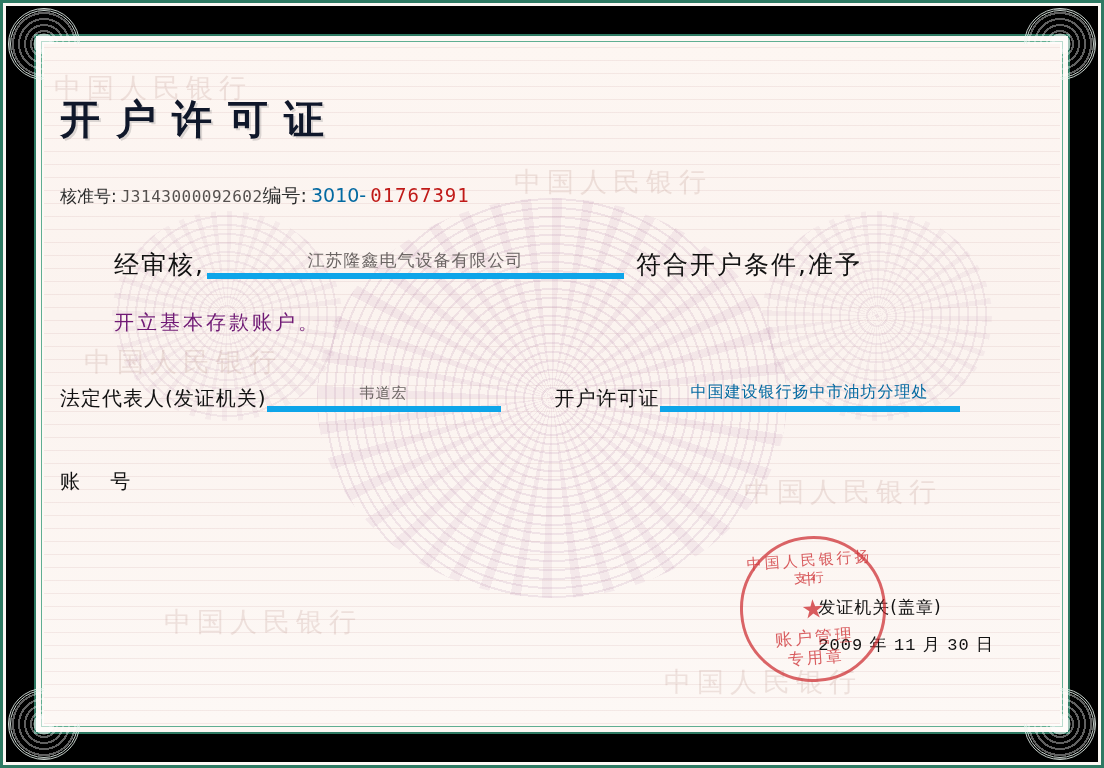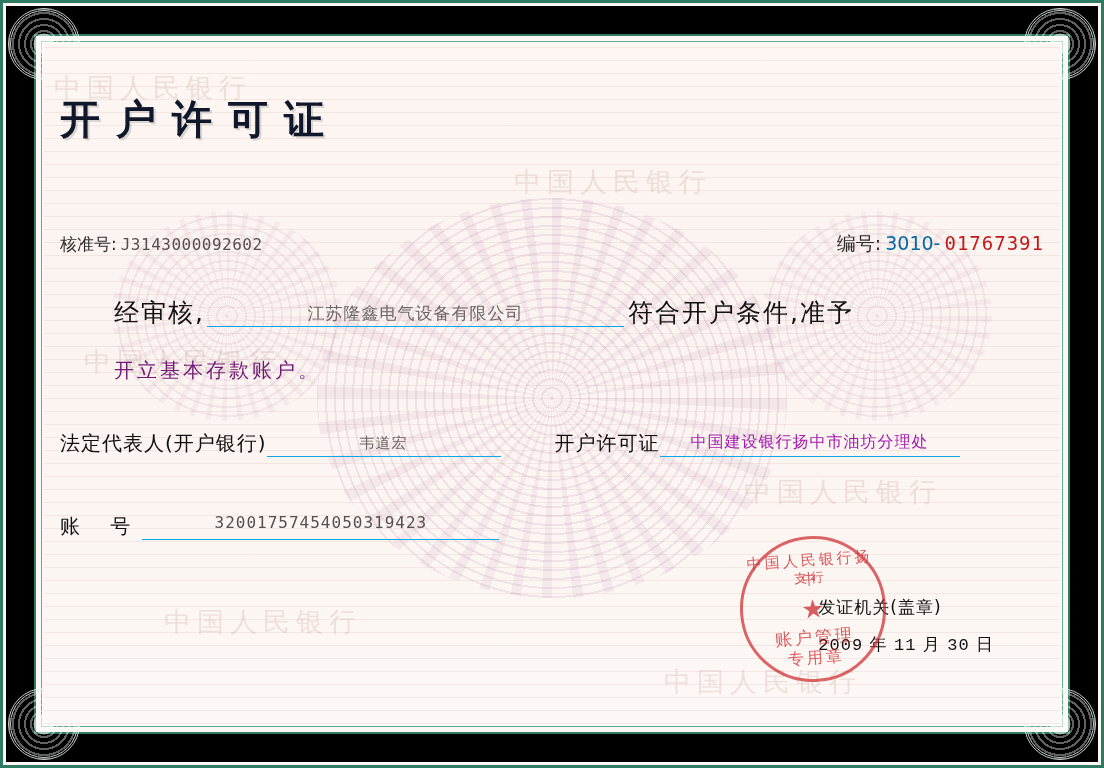--- a/index.html
+++ b/index.html
@@ -124,21 +124,21 @@
     font-size: 40px;
     font-weight: bold;
     letter-spacing: 16px;
     color: #0f172a;
     margin-top: 36px;
     text-shadow: 2px 2px 0 rgba(120,120,120,0.25);
     font-family: "DejaVu Sans", sans-serif;
   }
   .row-ids {
     display: flex;
-    justify-content: space-between;
+    justify-content: flex-start;
     align-items: baseline;
     margin-top: 36px;
     font-size: 17px;
     color: #2b2b2b;
   }
   .approval {
     display: flex;
     align-items: baseline;
     gap: 4px;
   }
@@ -146,69 +146,68 @@
     color: #55504e;
     font-family: "DejaVu Sans Mono", monospace;
     font-size: 16px;
     letter-spacing: 0.5px;
   }
   .serial {
     display: flex;
     align-items: baseline;
     gap: 4px;
     font-size: 19px;
-    margin-top: 48px;
   }
   .serial .prefix { color: #0369a1; }
   .serial .num {
     color: #c01a18;
     font-family: "DejaVu Sans Mono", monospace;
     letter-spacing: 1px;
   }
 
   .para {
     margin-top: 42px;
     font-size: 25px;
     color: #111;
     line-height: 1.1;
     display: flex;
     align-items: flex-end;
     gap: 2px;
   }
   .para .lead { margin-left: 54px; letter-spacing: 2px; }
   .fill {
     flex: 0 0 auto;
-    border-bottom: 1px solid #0ea5e9;
+    border-bottom: 6px solid #0ea5e9;
     text-align: center;
     font-size: 17px;
     color: #6b6563;
     padding: 0 6px 3px 6px;
     letter-spacing: 1px;
   }
   .fill.company { width: 405px; }
-  .para .tail { letter-spacing: 2px; margin-left: 2px; }
+  .para .tail { letter-spacing: 2px; margin-left: 10px; }
 
   .para2 {
     margin-top: 30px;
     margin-left: 54px;
     font-size: 20px;
     letter-spacing: 3px;
     color: #701a75;
   }
 
   .row-line {
     display: flex;
     align-items: flex-end;
     margin-top: 46px;
     font-size: 20px;
     color: #111;
   }
   .row-line .lbl { letter-spacing: 1px; white-space: nowrap; }
   .fill.rep { width: 222px; font-size: 15px; }
-  .fill.bank { width: 288px; font-size: 16px; color: #a21caf; }
+  .fill.bank { width: 288px; font-size: 16px; color: #0369a1; }
   .row-line .gap { width: 54px; }
 
   .row-acct {
     display: flex;
     margin-top: 56px;
     font-size: 20px;
     color: #111;
   }
   .row-acct .lbl { letter-spacing: 12px; white-space: nowrap; }
   .fill.acct { width: 345px; font-size: 16px; color: #55504e; font-family: "DejaVu Sans Mono", monospace; }
@@ -331,30 +330,29 @@
 
     <div class="para">
       <span class="lead">经审核,</span>
       <span class="fill company">江苏隆鑫电气设备有限公司</span>
       <span class="tail">符合开户条件,准予</span>
     </div>
 
     <div class="para2">开立基本存款账户。</div>
 
     <div class="row-line">
-      <span class="lbl">法定代表人(开户银行)</span>
+      <span class="lbl">法定代表人(发证机关)</span>
       <span class="fill rep">韦道宏</span>
       <span class="gap"></span>
       <span class="lbl">开户许可证</span>
       <span class="fill bank">中国建设银行扬中市油坊分理处</span>
     </div>
 
     <div class="row-acct">
       <span class="lbl">账 号</span>
-      <span class="fill acct">32001757454050319423</span>
     </div>
   </div>
 
   <div class="issuer">
     <div class="line1">发证机关(盖章)</div>
     <div class="line2">
       <span class="dt">2009</span>
       <span>年</span>
       <span class="dt">11</span>
       <span>月</span>

